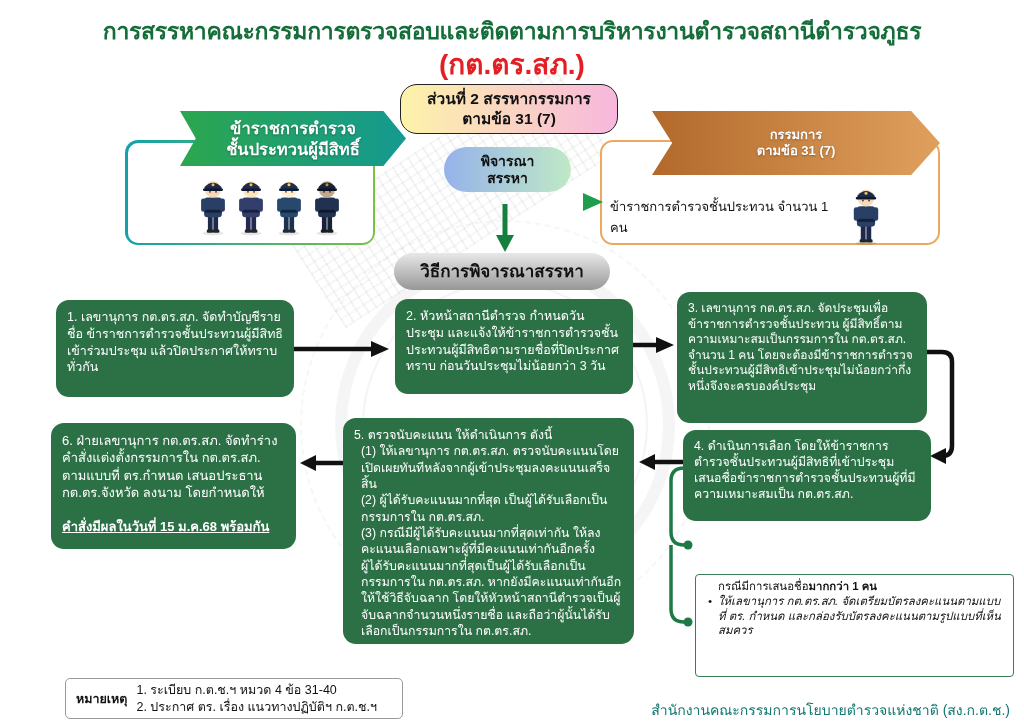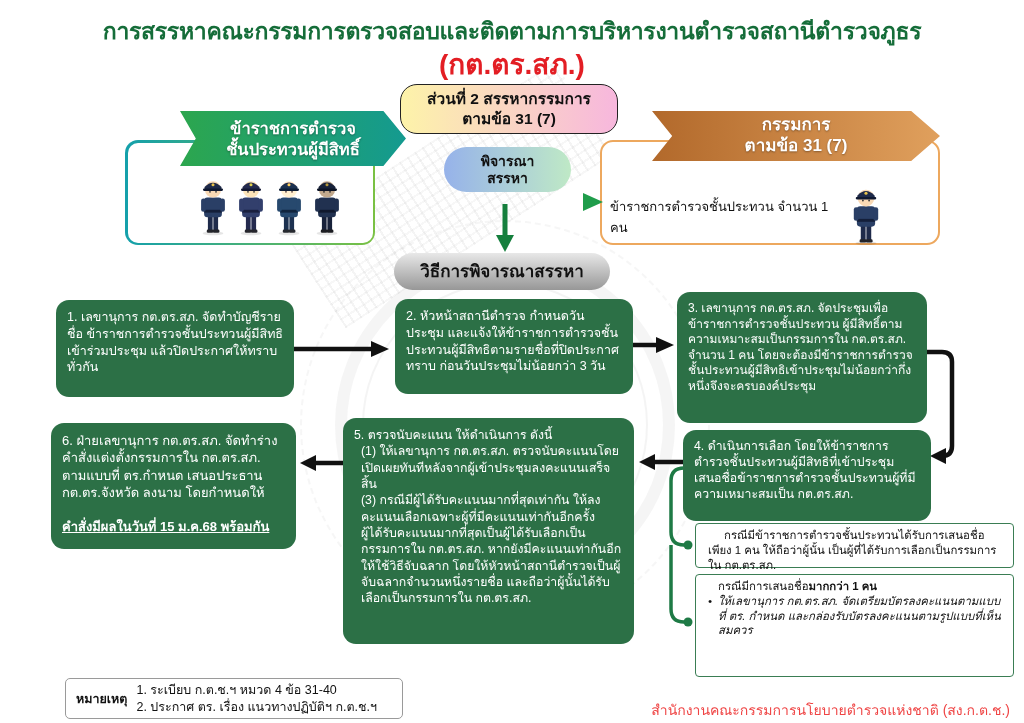--- a/index.html
+++ b/index.html
@@ -36,21 +36,21 @@
   .left-frame .inner { width:100%; height:100%; background:#fff; border-radius:10px; }
   .right-frame { left:600px; top:140px; width:340px; height:105px;
     border:2.5px solid #eda85e; background:#fff; }
 
   .banner { position:absolute; display:flex; flex-direction:column; align-items:center; justify-content:center;
     color:#fff; font-weight:bold; text-align:center; line-height:1.22;
     clip-path:polygon(0% 0%, 90% 0%, 100% 50%, 90% 100%, 0% 100%, 7% 50%);
     text-shadow:0 1px 2px rgba(0,0,0,0.35); z-index:4; }
   .banner-left { left:180px; top:111px; width:226px; height:55px; font-size:16.5px;
     background:linear-gradient(90deg,#2ca64e,#149a90); }
-  .banner-right { left:652px; top:111px; width:288px; height:50px; font-size:17px;
+  .banner-right { left:652px; top:111px; width:288px; height:64px; font-size:13px;
     background:linear-gradient(90deg,#b2692b,#e0a05d); }
 
   .right-body { position:absolute; left:610px; top:196px; width:235px;
     font-size:13px; color:#111; z-index:3; }
 
   .officer-row { position:absolute; left:196px; top:171px; display:flex; gap:4px; z-index:3; }
   .officer { display:block; }
   .o2 { filter:hue-rotate(8deg) brightness(1.04); }
   .o3 { filter:hue-rotate(-10deg) brightness(1.12); }
   .o4 { filter:brightness(0.78); }
@@ -88,21 +88,21 @@
   .cboxB .ctitle { padding-left:14px; }
   .cboxB .bullet { position:relative; padding-left:14px; margin-top:1px;font-style:italic; }
   .cboxB .bullet::before { content:"•"; position:absolute; left:4px; top:0; }
 
   
   .note { position:absolute; left:65px; top:678px; width:338px; height:41px;
     border:1.6px solid #9a9a9a; border-radius:5px; background:#fff;
     display:flex; align-items:center; padding:3px 10px; font-size:12.5px; color:#111; z-index:2; }
   .note .nlabel { font-weight:bold; margin-right:9px; white-space:nowrap; }
   .note .nlines { line-height:1.35; }
-  .footer { position:absolute; right:14px; top:699px; font-size:14px; color:#ef4444; z-index:2; }
+  .footer { position:absolute; right:14px; top:699px; font-size:14px; color:#0f766e; z-index:2; }
 
   
   .connectors { position:absolute; left:0; top:0; width:1024px; height:723px; z-index:1; pointer-events:none; }
   .hidden-defs { position:absolute; width:0; height:0; overflow:hidden; }
 </style>
 </head>
 <body>
 
 <svg class="hidden-defs" aria-hidden="true">
   <defs>
@@ -225,32 +225,30 @@
   <div class="method-pill">วิธีการพิจารณาสรรหา</div>
 
   <div class="gbox gbox1">1. เลขานุการ กต.ตร.สภ. จัดทำบัญชีรายชื่อ ข้าราชการตำรวจชั้นประทวนผู้มีสิทธิเข้าร่วมประชุม แล้วปิดประกาศให้ทราบทั่วกัน</div>
   <div class="gbox gbox2">2. หัวหน้าสถานีตำรวจ กำหนดวันประชุม และแจ้งให้ข้าราชการตำรวจชั้นประทวนผู้มีสิทธิตามรายชื่อที่ปิดประกาศทราบ ก่อนวันประชุมไม่น้อยกว่า 3 วัน</div>
   <div class="gbox gbox3">3. เลขานุการ กต.ตร.สภ. จัดประชุมเพื่อข้าราชการตำรวจชั้นประทวน ผู้มีสิทธิ์ตามความเหมาะสมเป็นกรรมการใน กต.ตร.สภ. จำนวน 1 คน โดยจะต้องมีข้าราชการตำรวจชั้นประทวนผู้มีสิทธิเข้าประชุมไม่น้อยกว่ากึ่งหนึ่งจึงจะครบองค์ประชุม</div>
   <div class="gbox gbox4">4. ดำเนินการเลือก โดยให้ข้าราชการตำรวจชั้นประทวนผู้มีสิทธิที่เข้าประชุมเสนอชื่อข้าราชการตำรวจชั้นประทวนผู้ที่มีความเหมาะสมเป็น กต.ตร.สภ.</div>
 
   <div class="gbox gbox5">
     <div>5. ตรวจนับคะแนน ให้ดำเนินการ ดังนี้</div>
     <div class="ind">(1) ให้เลขานุการ กต.ตร.สภ. ตรวจนับคะแนนโดยเปิดเผยทันทีหลังจากผู้เข้าประชุมลงคะแนนเสร็จสิ้น</div>
+    <div class="ind">(2) ผู้ได้รับคะแนนมากที่สุด เป็นผู้ได้รับเลือกเป็นกรรมการใน กต.ตร.สภ.</div>
     <div class="ind">(3) กรณีมีผู้ได้รับคะแนนมากที่สุดเท่ากัน ให้ลงคะแนนเลือกเฉพาะผู้ที่มีคะแนนเท่ากันอีกครั้ง</div>
     <div class="ind">ผู้ได้รับคะแนนมากที่สุดเป็นผู้ได้รับเลือกเป็นกรรมการใน กต.ตร.สภ. หากยังมีคะแนนเท่ากันอีกให้ใช้วิธีจับฉลาก โดยให้หัวหน้าสถานีตำรวจเป็นผู้จับฉลากจำนวนหนึ่งรายชื่อ และถือว่าผู้นั้นได้รับเลือกเป็นกรรมการใน กต.ตร.สภ.</div>
   </div>
 
   <div class="gbox gbox6">
     <span>6. ฝ่ายเลขานุการ กต.ตร.สภ. จัดทำร่างคำสั่งแต่งตั้งกรรมการใน กต.ตร.สภ. ตามแบบที่ ตร.กำหนด เสนอประธาน กต.ตร.จังหวัด ลงนาม โดยกำหนดให้</span>
     <div class="emph">คำสั่งมีผลในวันที่ 15 ม.ค.68 พร้อมกัน</div>
   </div>
 
-  <div class="cbox cboxA">
-    <div class="first-indent">กรณีมีข้าราชการตำรวจชั้นประทวนได้รับการเสนอชื่อเพียง 1 คน ให้ถือว่าผู้นั้น เป็นผู้ที่ได้รับการเลือกเป็นกรรมการใน กต.ตร.สภ.</div>
-  </div>
   <div class="cbox cboxB">
     <div class="ctitle">
       <span>กรณีมีการเสนอชื่อ</span><b>มากกว่า 1 คน</b>
     </div>
     <div class="bullet">ให้เลขานุการ กต.ตร.สภ. จัดเตรียมบัตรลงคะแนนตามแบบที่ ตร. กำหนด และกล่องรับบัตรลงคะแนนตามรูปแบบที่เห็นสมควร</div>
   </div>
 
   <div class="note">
     <span class="nlabel">หมายเหตุ</span>
     <span class="nlines">

